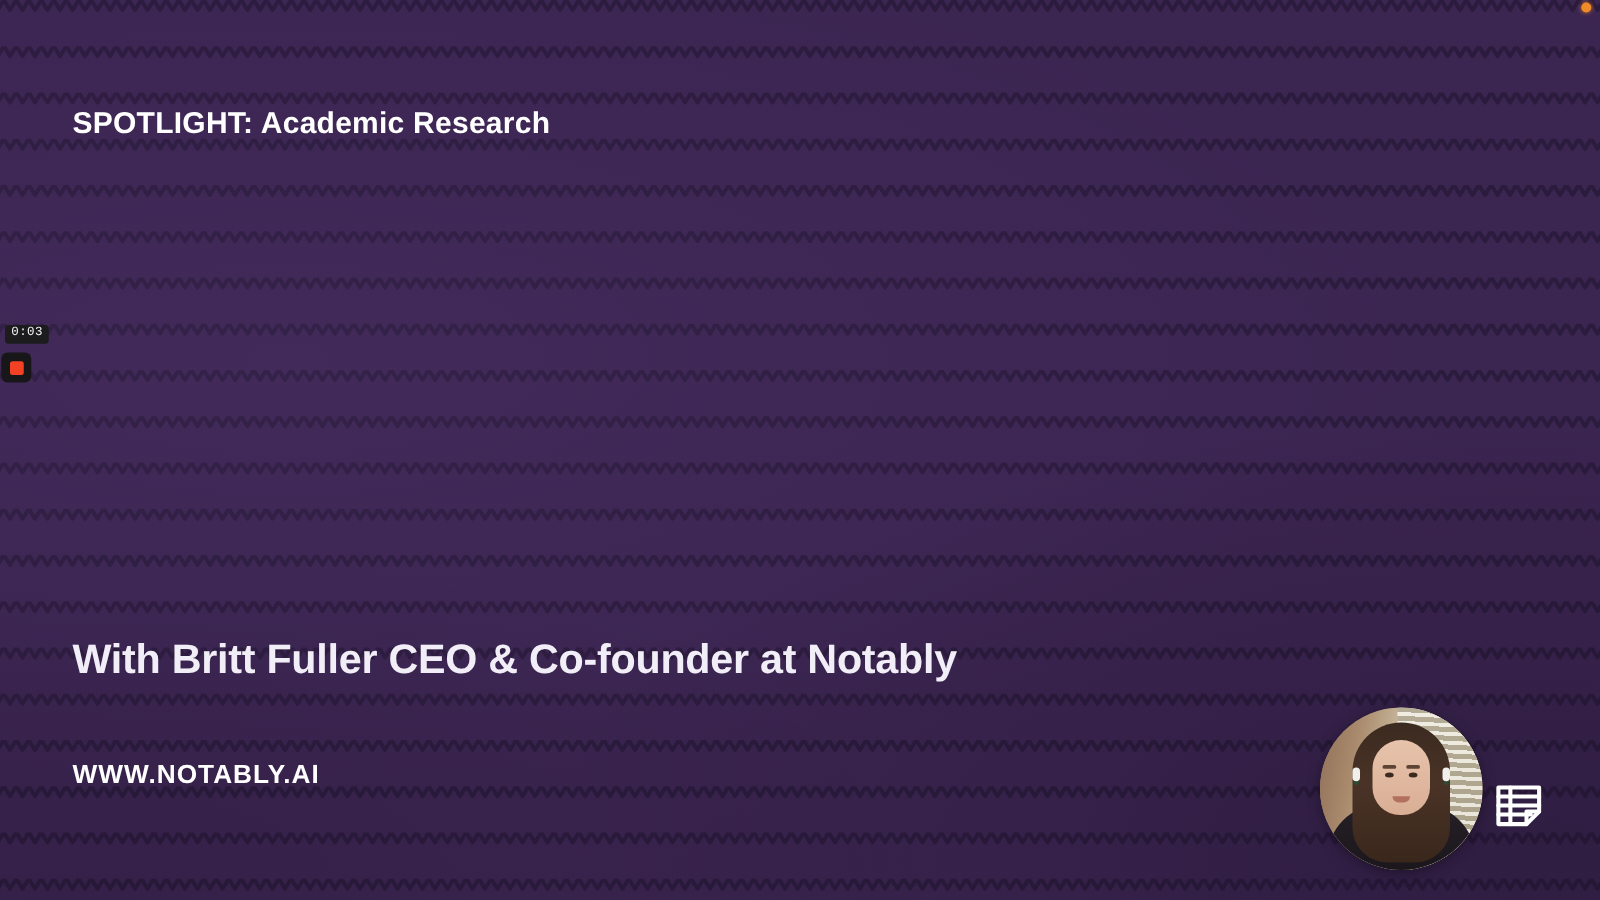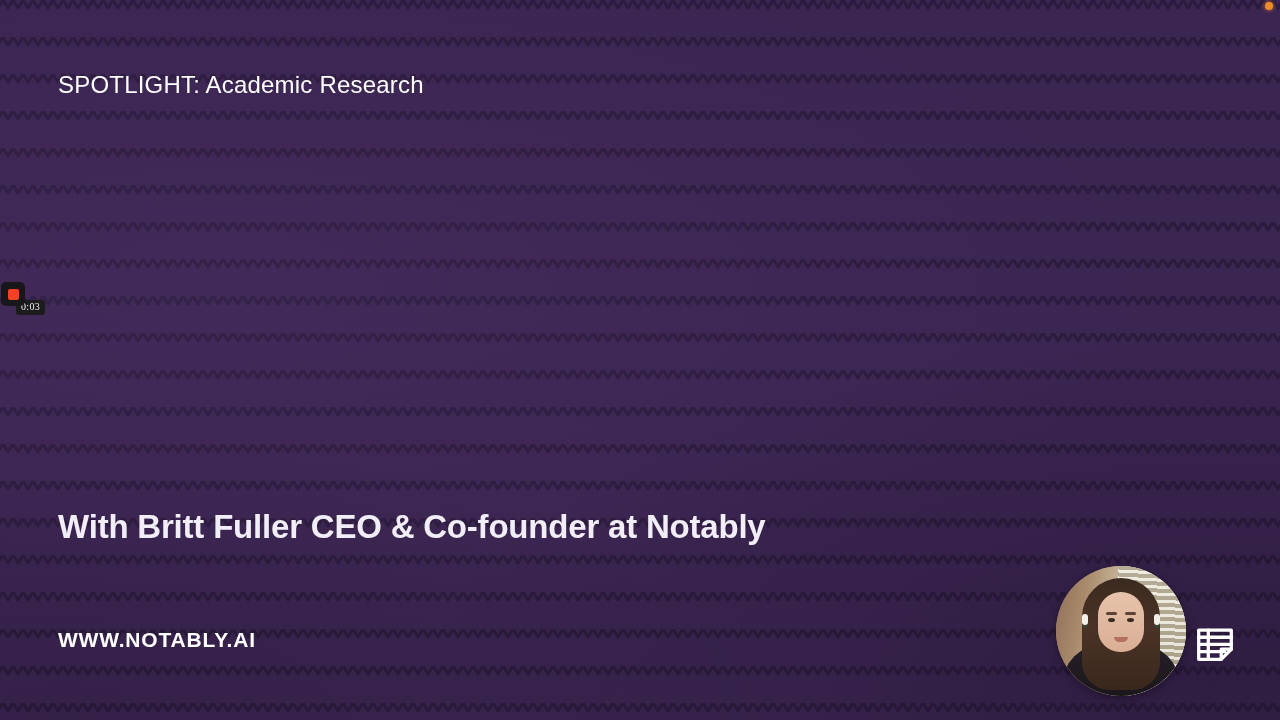--- a/index.html
+++ b/index.html
@@ -38,23 +38,23 @@
       radial-gradient(80% 60% at 5% 100%, rgba(20,10,30,0.18) 0%, rgba(59,37,81,0) 70%);
   }
 
   
   .content {
     position:absolute; inset:0; z-index:3;
   }
 
   .eyebrow {
     position:absolute;
-    left:58px; top:71px;
+    left:58px; top:85px;
     font-size:24px;
-    font-weight:normal;
+    font-weight:bold;
     letter-spacing:0.2px;
     color:#ffffff;
     white-space:nowrap;
   }
 
   .headline {
     position:absolute;
     left:56px; top:142px;
     width:1130px;
     font-size:104px;
@@ -69,21 +69,21 @@
     left:58px; top:508px;
     font-size:33px;
     font-weight:bold;
     letter-spacing:-0.2px;
     color:#f2eef7;
     white-space:nowrap;
   }
 
   .site-url {
     position:absolute;
-    left:58px; top:628px;
+    left:58px; top:608px;
     font-size:21px;
     font-weight:bold;
     letter-spacing:0.8px;
     color:#ffffff;
     white-space:nowrap;
   }
 
   
   .webcam {
     position:absolute;
@@ -175,31 +175,30 @@
   .logo-mark {
     position:absolute;
     left:1192px; top:620px;
     width:46px; height:46px;
   }
   .logo-mark svg { display:block; width:100%; height:100%; }
 
   
   .rec-timer {
     position:absolute;
-    left:16px; top:260px;
+    left:4px; top:260px;
     z-index:6;
     padding:2px 5px 3px 5px;
     background:#1c1c1e;
     border-radius:3px;
     color:#f2f2f4;
-    font-family:Liberation Serif, serif;
+    font-family:Liberation Mono, monospace;
     font-size:10px;
     line-height:1;
     letter-spacing:0.3px;
-    margin-top:40px;
   }
   .rec-stop {
     position:absolute;
     left:1px; top:282px;
     z-index:6;
     width:24px; height:24px;
     background:#17171a;
     border-radius:5px;
     display:flex; align-items:center; justify-content:center;
   }

